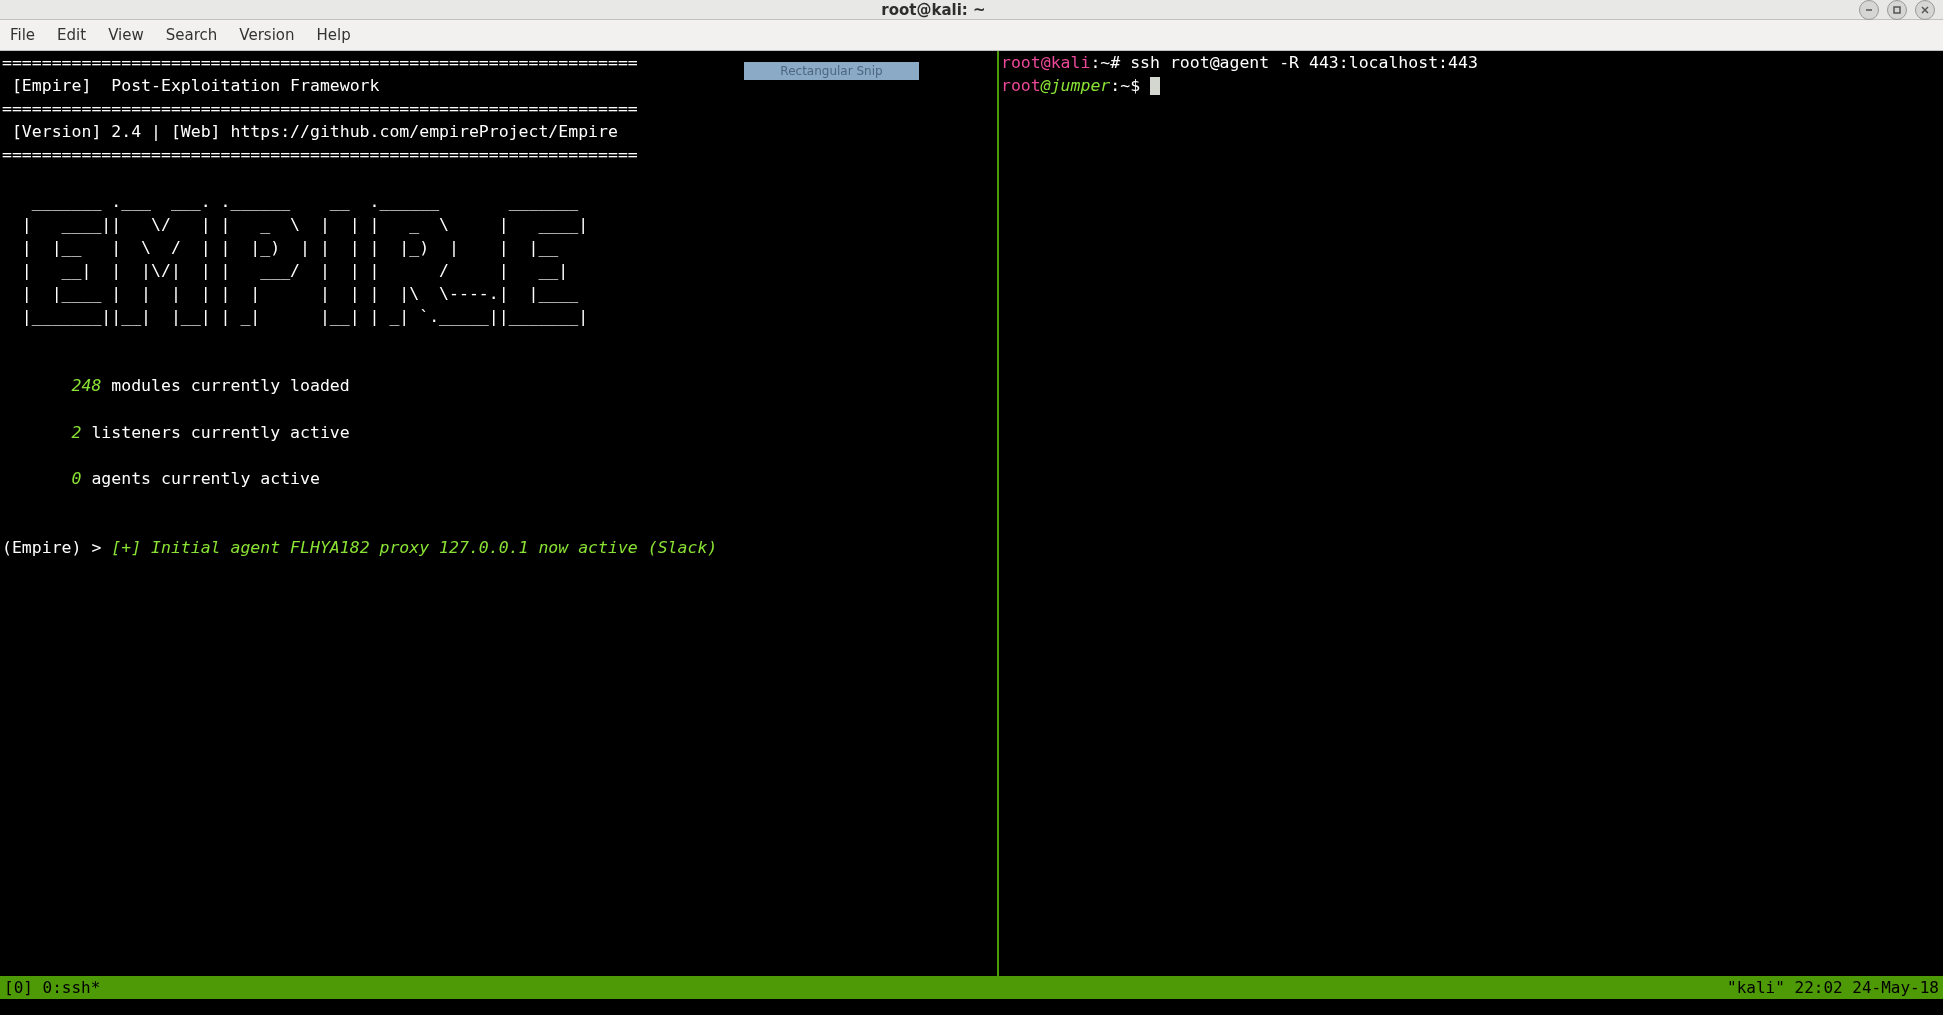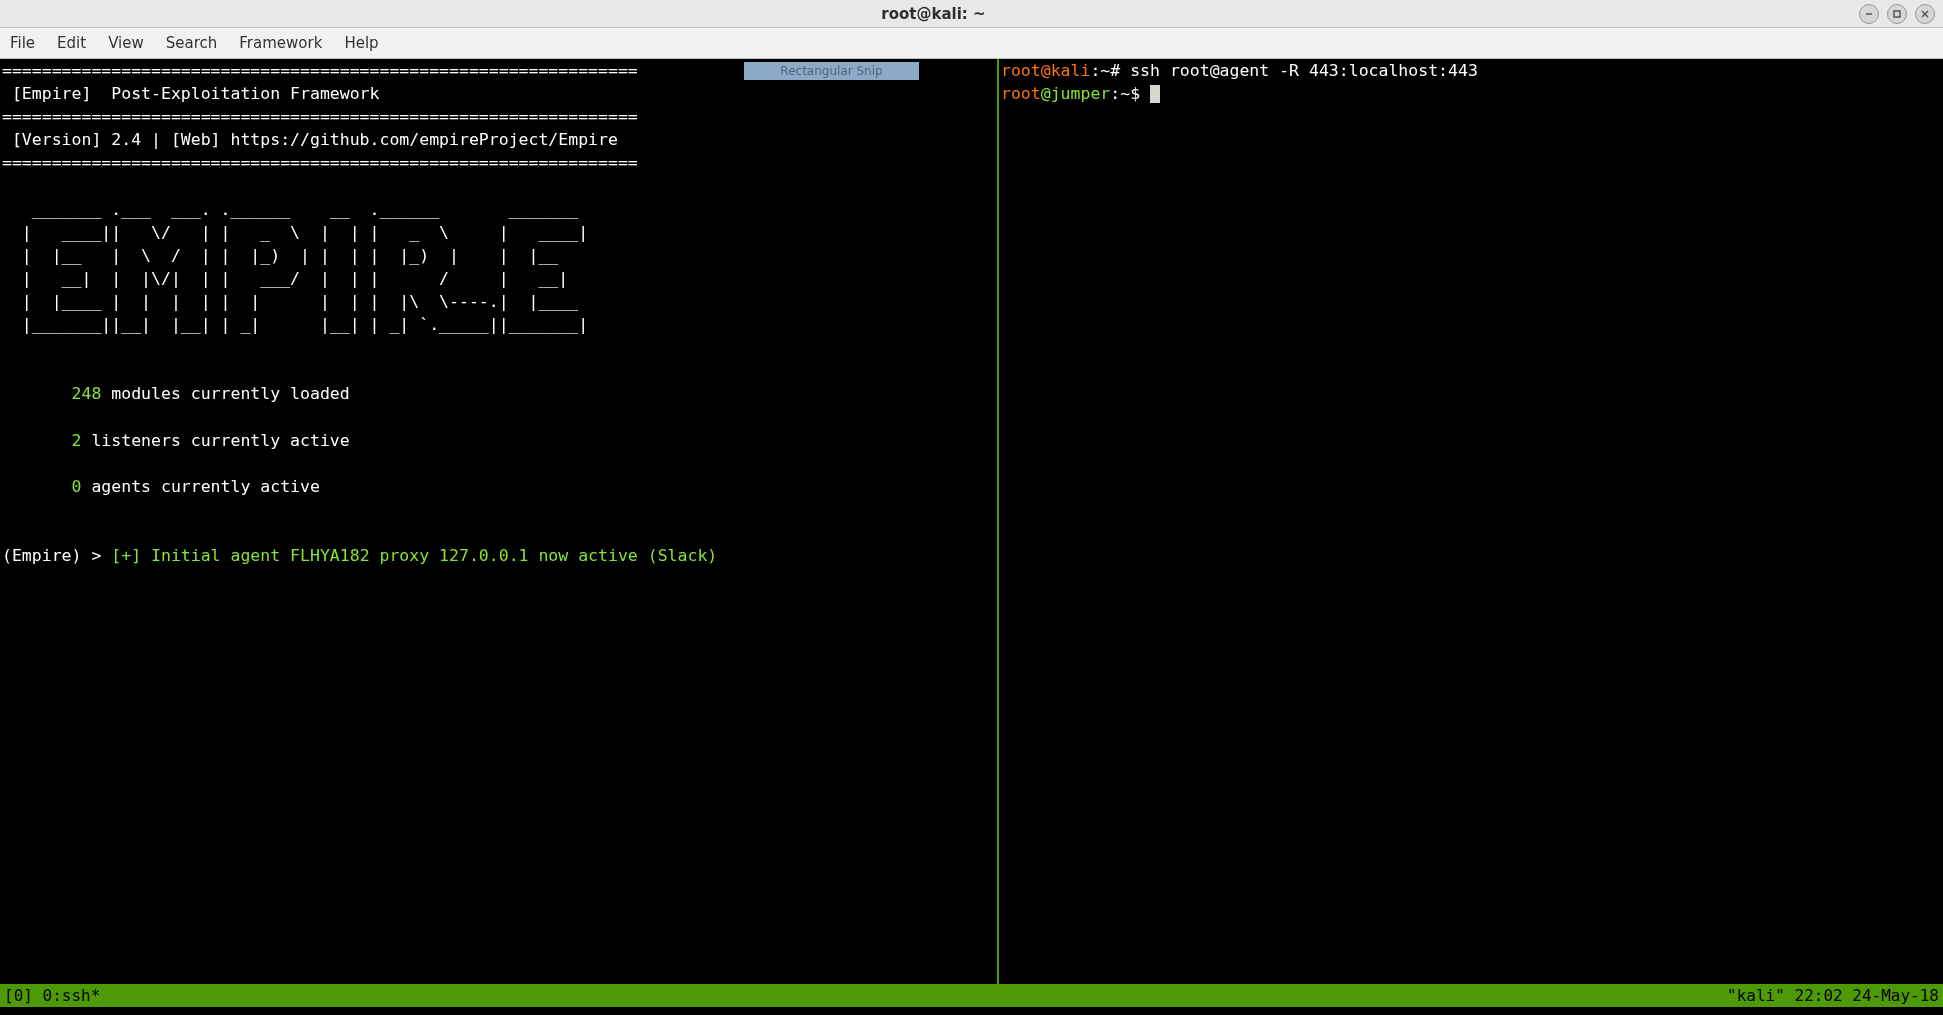--- a/index.html
+++ b/index.html
@@ -8,21 +8,21 @@
       box-sizing: border-box;
     }
     body {
       font-family: 'DejaVu Sans', 'Cantarell', sans-serif;
       background: #000;
       width: 1943px;
       height: 1015px;
       overflow: hidden;
     }
     .window-titlebar {
-      height: 28px;
+      height: 20px;
       background: #e8e8e7;
       display: flex;
       align-items: center;
       padding: 4px 8px;
       border-bottom: 1px solid #c0c0c0;
     }
     .window-title {
       flex: 1;
       text-align: center;
       font-size: 15px;
@@ -89,22 +89,22 @@
     }
     .pane-left {
       width: 999px;
       padding: 0 2px;
       border-right: 2px solid #4e9a06;
     }
     .pane-right {
       flex: 1;
       padding: 0 2px;
     }
-    .bright-green { color: #8ae234; }
-    .red { color: #f97316; }
+    .bright-green { color: #8ae234; font-style: italic; }
+    .red { color: #ec4899; }
     .statusbar {
       height: 23px;
       background: #4e9a06;
       color: #000;
       font-family: 'DejaVu Sans Mono', 'Liberation Mono', monospace;
       font-size: 16px;
       display: flex;
       align-items: center;
       padding: 0 4px;
       justify-content: space-between;
@@ -144,21 +144,21 @@
         </svg>
     </div>
   </div>
 </div>
 
 <div class="menubar">
   <span>File</span>
   <span>Edit</span>
   <span>View</span>
   <span>Search</span>
-  <span>Framework</span>
+  <span>Version</span>
   <span>Help</span>
 </div>
 
 <div class="rect-snip">Rectangular Snip</div>
 
 <div class="terminal-container">
   <div class="pane pane-left"><span>================================================================</span>
 <span> [Empire]  Post-Exploitation Framework</span>
 <span>================================================================</span>
 <span> [Version] 2.4 | [Web] https://github.com/empireProject/Empire</span>

